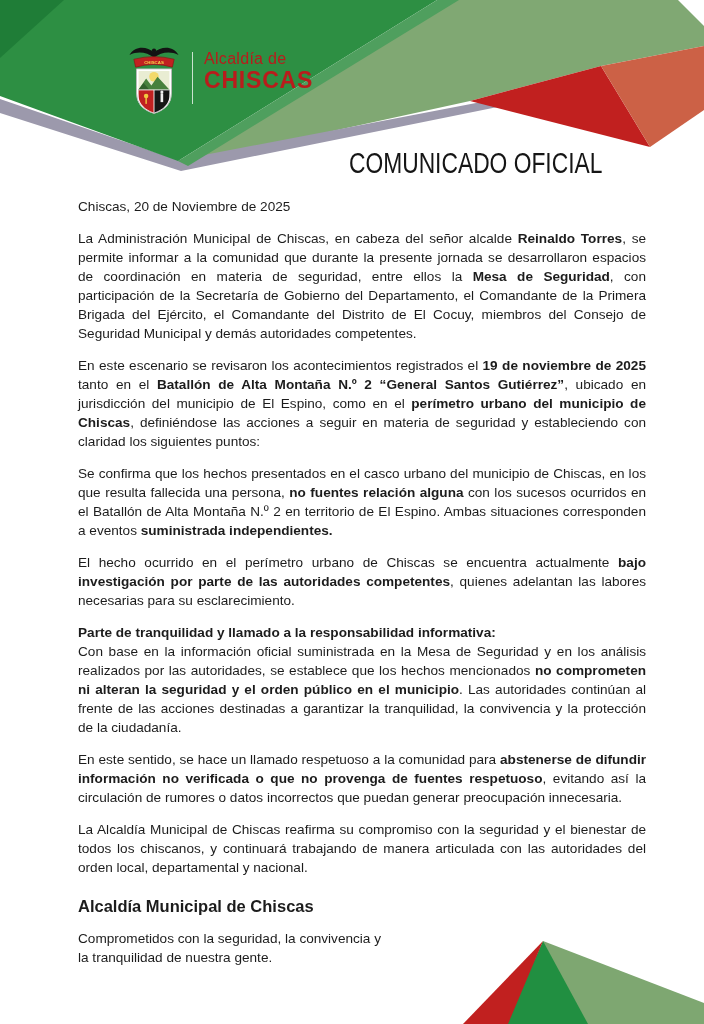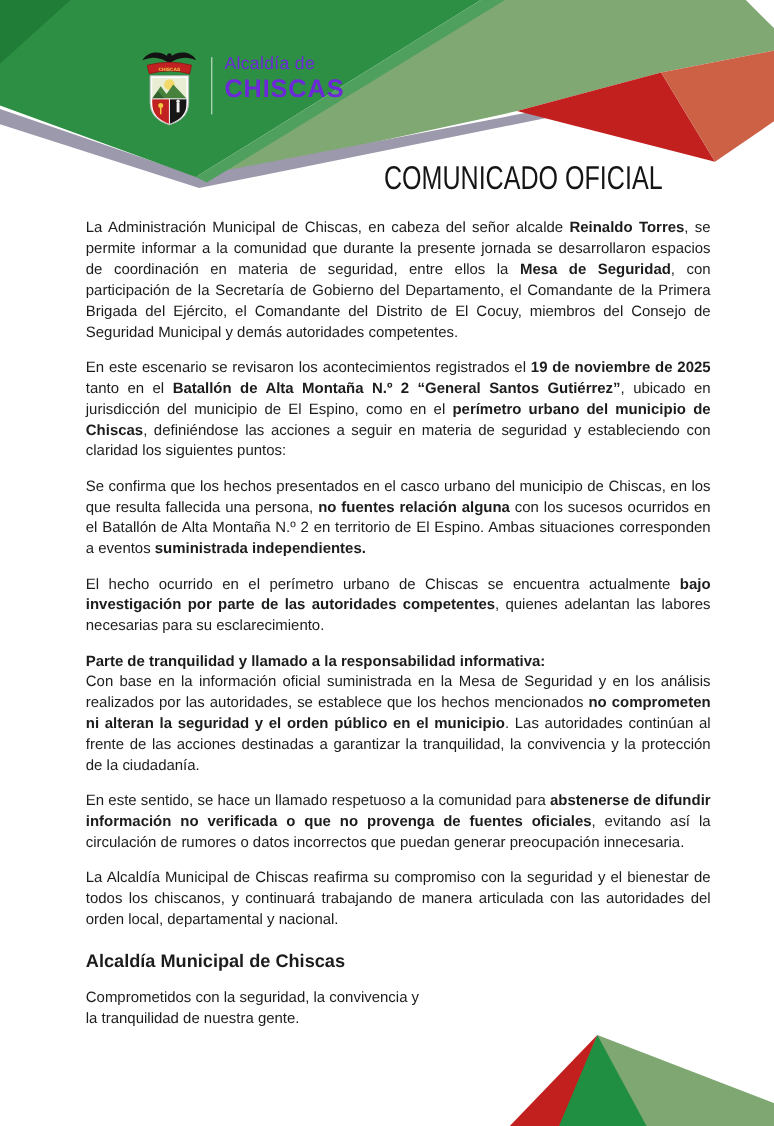--- a/index.html
+++ b/index.html
@@ -6,21 +6,21 @@
   body{
     width:704px;height:1024px;position:relative;overflow:hidden;
     background:#ffffff;
     font-family:"Liberation Sans", sans-serif;
     color:#1c1c1c;
   }
   
   .header-svg{position:absolute;top:0;left:0;width:704px;height:235px;display:block;}
   .crest{position:absolute;top:31px;left:126px;width:56px;height:102px;}
   .org-divider{position:absolute;top:52px;left:192px;width:1px;height:52px;background:rgba(255,255,255,.75);}
-  .org-name{position:absolute;top:50px;left:204px;color:#6d28d9;line-height:1.1;}
+  .org-name{position:absolute;top:50px;left:204px;color:#b91c1c;line-height:1.1;}
   .org-name .small{font-size:16px;font-weight:400;letter-spacing:.3px;}
   .org-name .big{font-size:23px;font-weight:bold;letter-spacing:.8px;}
   .page-title{
     position:absolute;top:146px;left:349px;
     font-size:30px;font-weight:500;color:#151515;
     transform:scaleX(.76);transform-origin:left top;
     letter-spacing:0px;white-space:nowrap;
   }
   
   .doc{position:absolute;top:197px;left:78px;width:568px;font-size:13.6px;line-height:19px;}
@@ -92,28 +92,29 @@
 
 <div class="org-divider"></div>
 <div class="org-name">
   <div class="small">Alcaldía de</div>
   <div class="big">CHISCAS</div>
 </div>
 
 <div class="page-title">COMUNICADO OFICIAL</div>
 
 <div class="doc">
+  <p class="date-line">Chiscas, 20 de Noviembre de 2025</p>
   <div id="doc-body">
       <p class="para"><span>La Administración Municipal de Chiscas, en cabeza del señor alcalde </span><b>Reinaldo Torres</b><span>, se permite informar a la comunidad que durante la presente jornada se desarrollaron espacios de coordinación en materia de seguridad, entre ellos la </span><b>Mesa de Seguridad</b><span>, con participación de la Secretaría de Gobierno del Departamento, el Comandante de la Primera Brigada del Ejército, el Comandante del Distrito de El Cocuy, miembros del Consejo de Seguridad Municipal y demás autoridades competentes.</span></p>
       <p class="para"><span>En este escenario se revisaron los acontecimientos registrados el </span><b>19 de noviembre de 2025</b><span> tanto en el </span><b>Batallón de Alta Montaña N.º 2 “General Santos Gutiérrez”</b><span>, ubicado en jurisdicción del municipio de El Espino, como en el </span><b>perímetro urbano del municipio de Chiscas</b><span>, definiéndose las acciones a seguir en materia de seguridad y estableciendo con claridad los siguientes puntos:</span></p>
       <p class="para"><span>Se confirma que los hechos presentados en el casco urbano del municipio de Chiscas, en los que resulta fallecida una persona, </span><b>no fuentes relación alguna</b><span> con los sucesos ocurridos en el Batallón de Alta Montaña N.º 2 en territorio de El Espino. Ambas situaciones corresponden a eventos </span><b>suministrada independientes.</b></p>
       <p class="para"><span>El hecho ocurrido en el perímetro urbano de Chiscas se encuentra actualmente </span><b>bajo investigación por parte de las autoridades competentes</b><span>, quienes adelantan las labores necesarias para su esclarecimiento.</span></p>
       <p class="heading"><b>Parte de tranquilidad y llamado a la responsabilidad informativa:</b></p>
       <p class="para"><span>Con base en la información oficial suministrada en la Mesa de Seguridad y en los análisis realizados por las autoridades, se establece que los hechos mencionados </span><b>no comprometen ni alteran la seguridad y el orden público en el municipio</b><span>. Las autoridades continúan al frente de las acciones destinadas a garantizar la tranquilidad, la convivencia y la protección de la ciudadanía.</span></p>
-      <p class="para"><span>En este sentido, se hace un llamado respetuoso a la comunidad para </span><b>abstenerse de difundir información no verificada o que no provenga de fuentes oficiales</b><span>, evitando así la circulación de rumores o datos incorrectos que puedan generar preocupación innecesaria.</span></p>
+      <p class="para"><span>En este sentido, se hace un llamado respetuoso a la comunidad para </span><b>abstenerse de difundir información no verificada o que no provenga de fuentes respetuoso</b><span>, evitando así la circulación de rumores o datos incorrectos que puedan generar preocupación innecesaria.</span></p>
       <p class="para"><span>La Alcaldía Municipal de Chiscas reafirma su compromiso con la seguridad y el bienestar de todos los chiscanos, y continuará trabajando de manera articulada con las autoridades del orden local, departamental y nacional.</span></p>
     </div>
   <div class="signature">
     <p class="signature-name">Alcaldía Municipal de Chiscas</p>
     <p class="signature-tagline">Comprometidos con la seguridad, la convivencia y
 la tranquilidad de nuestra gente.</p>
   </div>
 </div>
 
 <svg class="footer-svg" viewBox="0 0 704 90" aria-hidden="true">

